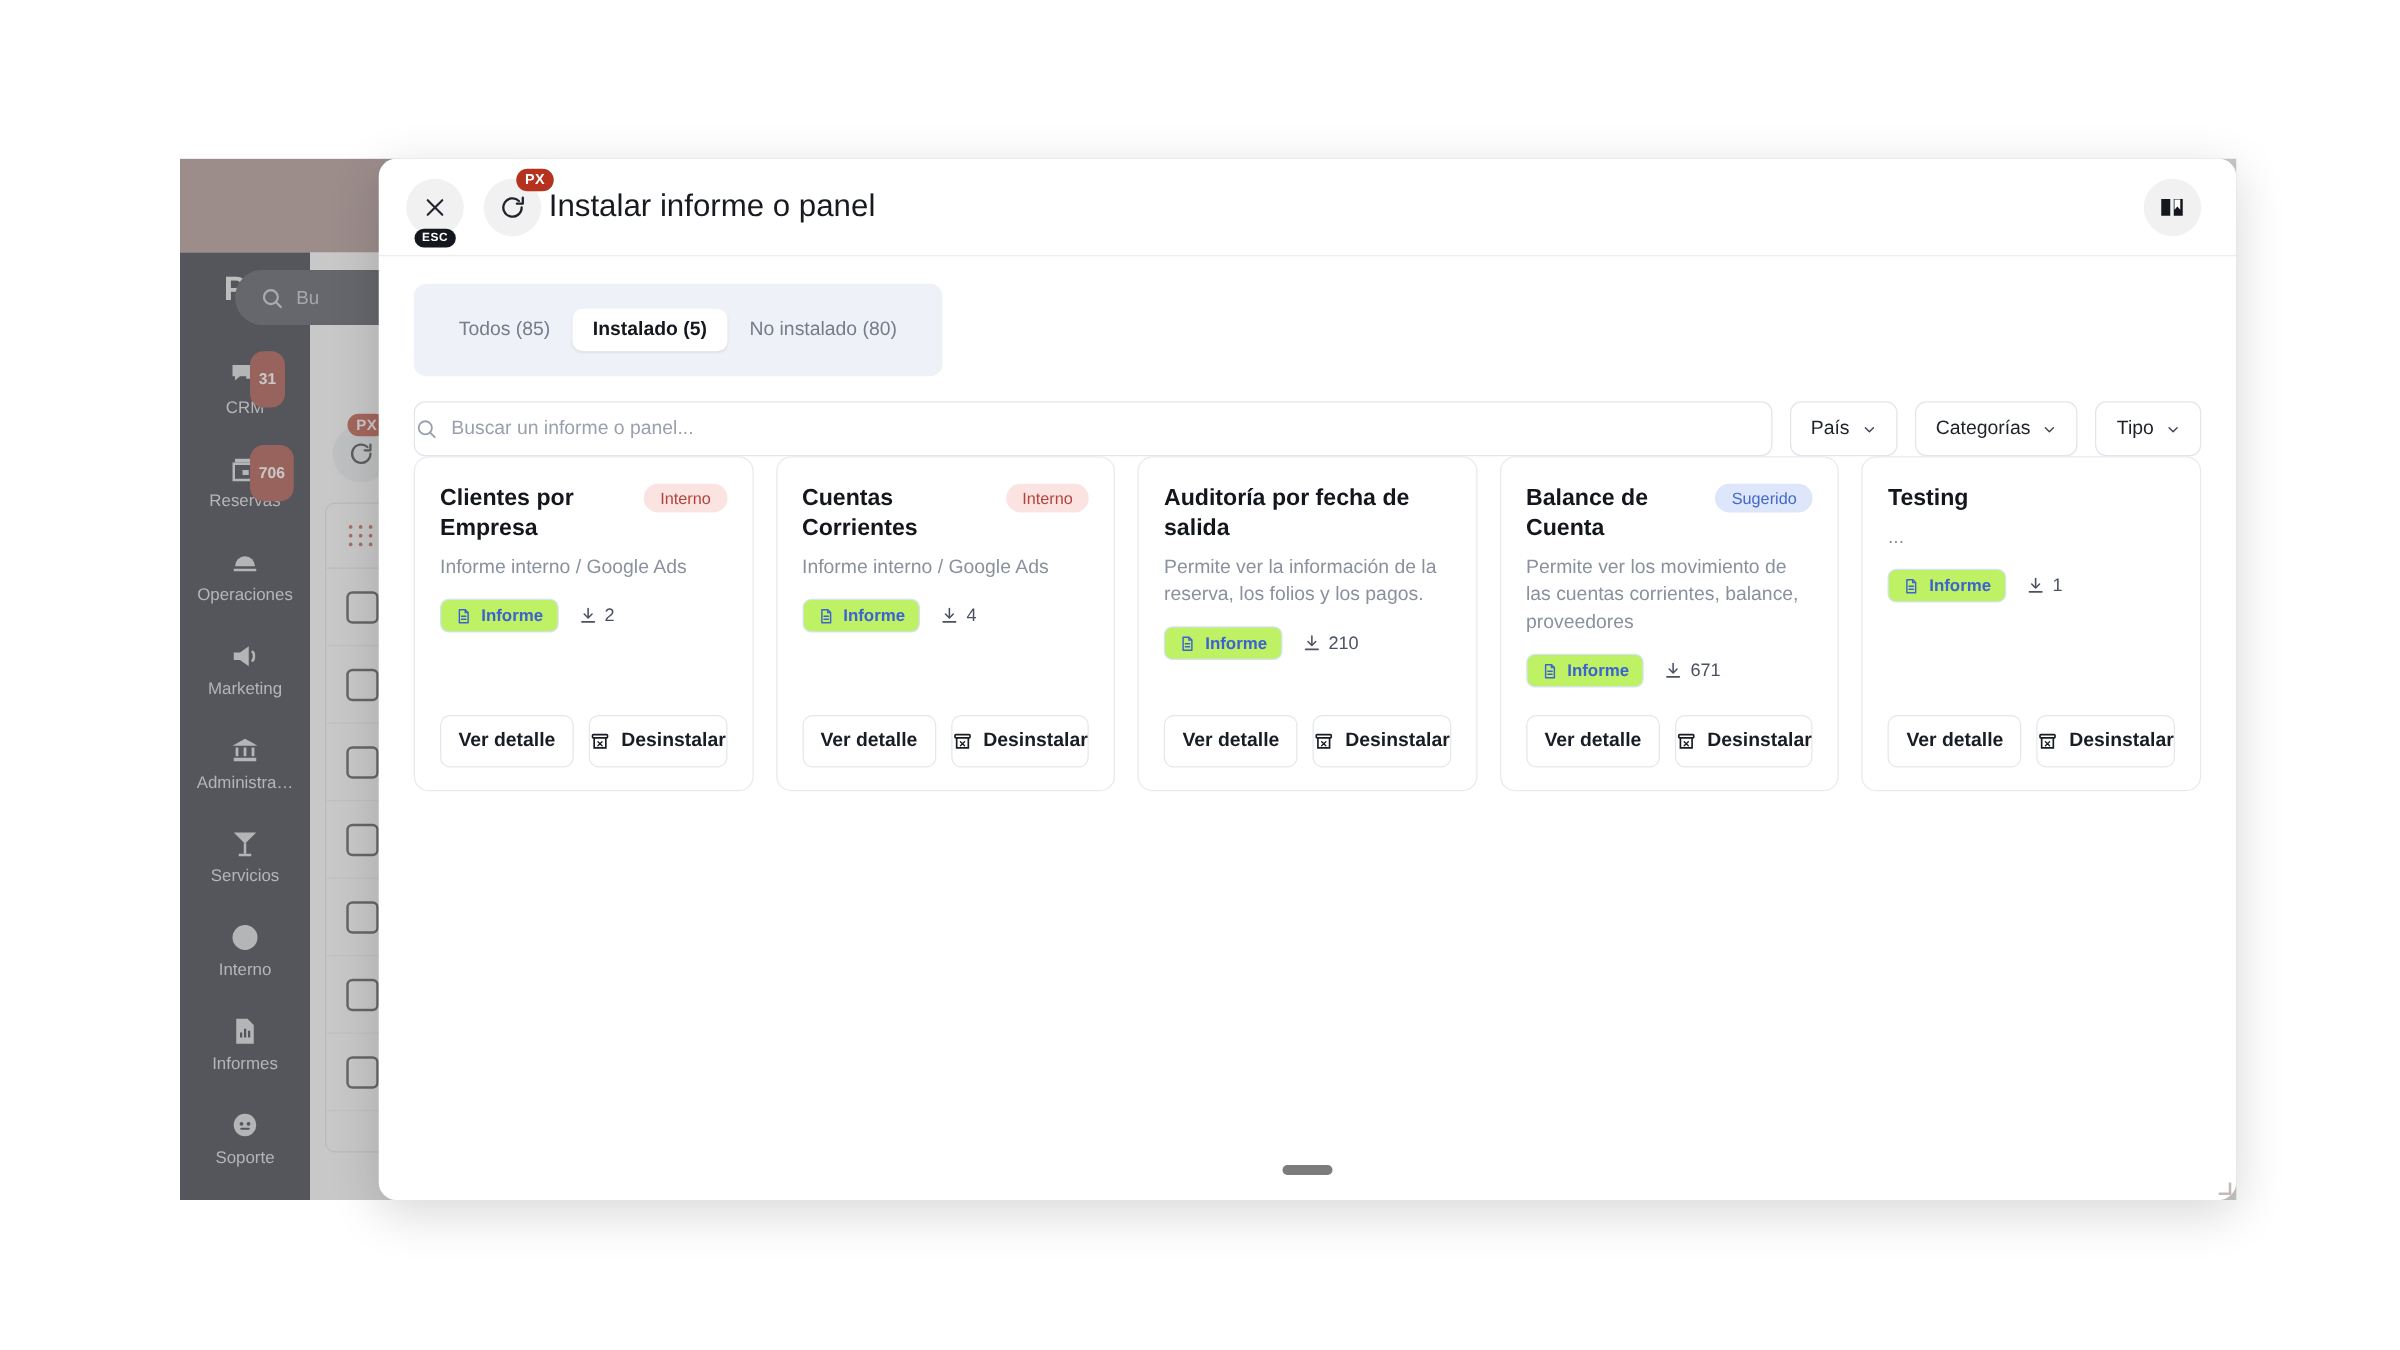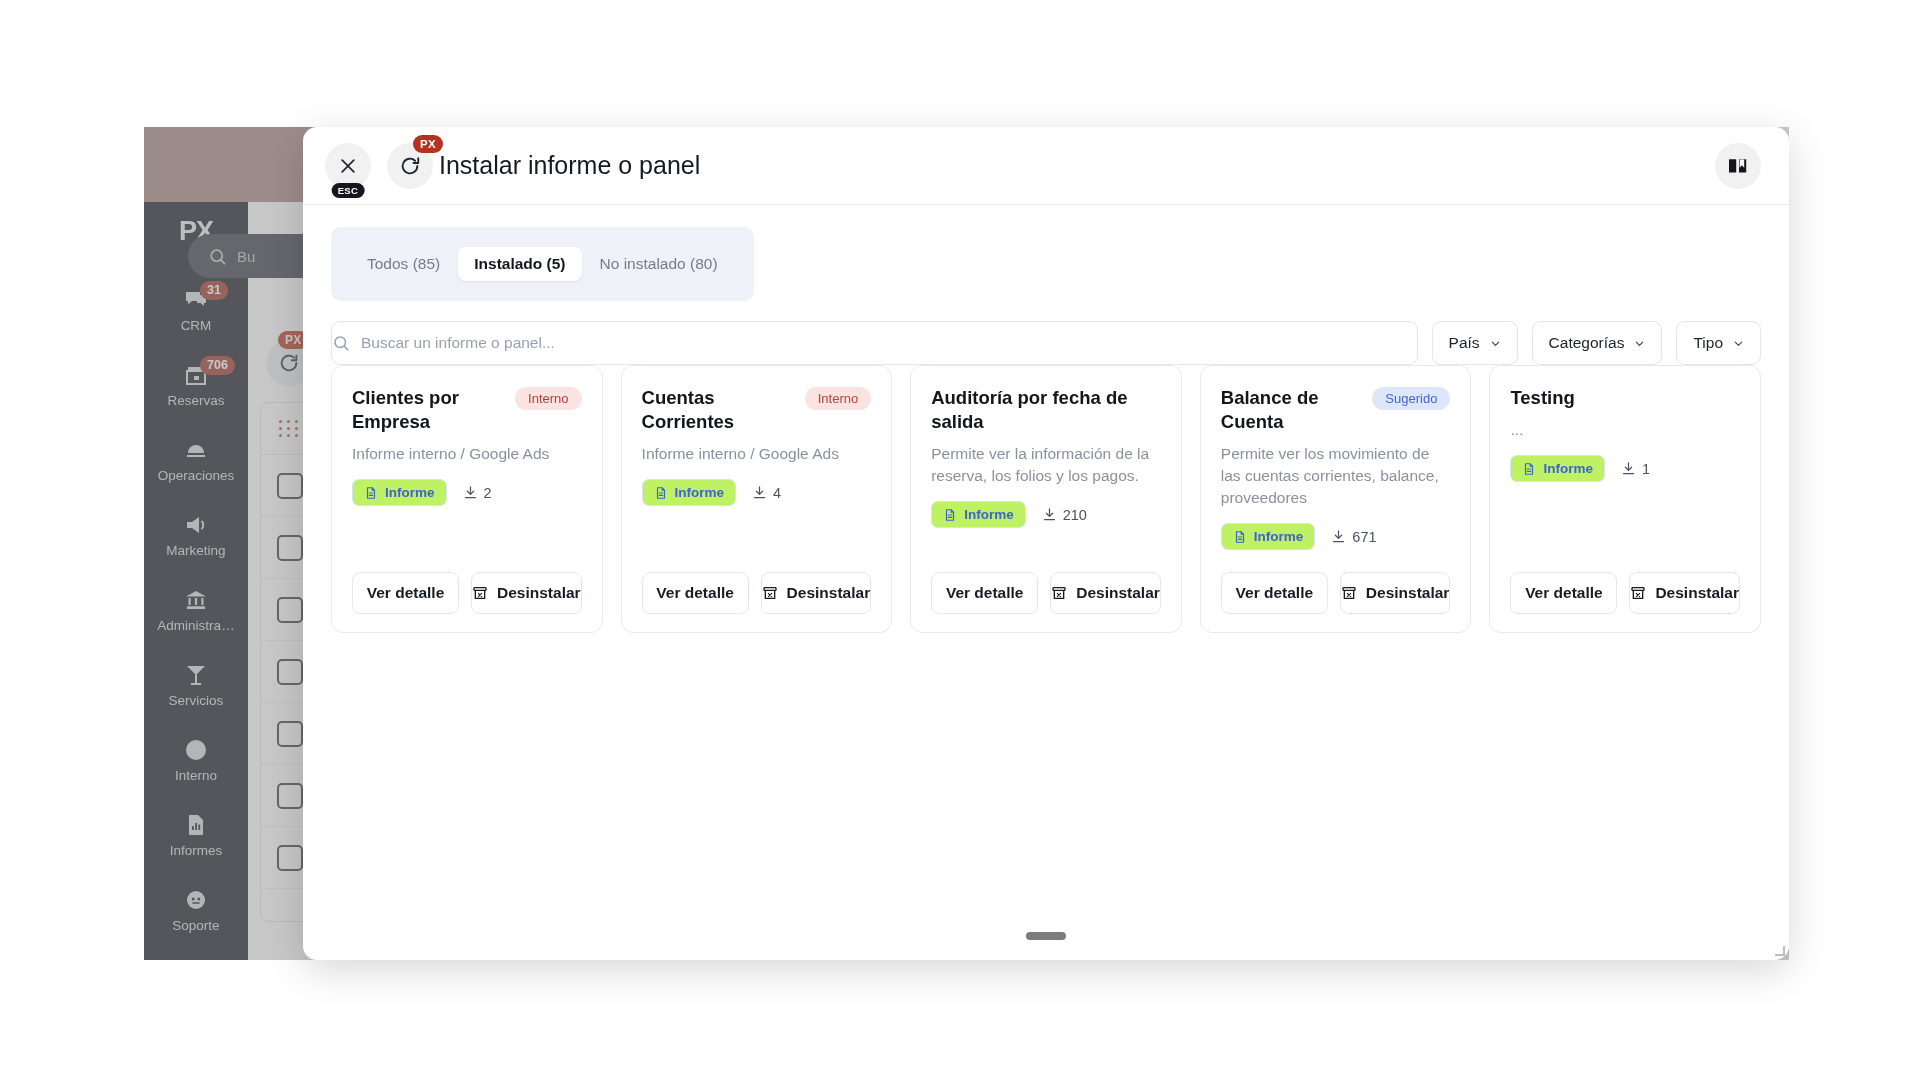--- a/index.html
+++ b/index.html
@@ -44,32 +44,32 @@
     color: #d6d7da;
   }
   .nav-ico { width: 24px; height: 24px; display: block; position: relative; }
   .nav-ico svg { width: 24px; height: 24px; fill: #d6d7da; display:block; }
   .nav-label { font-size: 13.5px; color: #d6d7da; white-space: nowrap; }
   .nav-badge {
     position: absolute;
     top: 8px; left: 56px;
     background: #9e2c20; color: #fff;
     font-size: 12.5px; font-weight: 700;
-    border-radius: 11px; padding: 1px 7px;
+    border-radius: 11px; padding: 14px 7px;
     line-height: 17px;
   }
 
   
   .bg-content {
     position: absolute; left: 104px; top: 75px;
     width: 1541px; height: 758px;
     background: #ffffff;
   }
   .bg-srch {
-    position: absolute; left: -60px; top: 32px;
+    position: absolute; left: -60px; top: 14px;
     width: 220px; height: 44px;
     background: #32363f; border-radius: 22px;
     display: flex; align-items: center; gap: 10px;
     padding-left: 20px; color: #b9bbc0; font-size: 15px;
   }
   .bg-round {
     position:absolute; left: 18px; top: 138px;
     width: 46px; height: 46px; border-radius: 50%;
     background: #eceff1;
     display:flex; align-items:center; justify-content:center;

